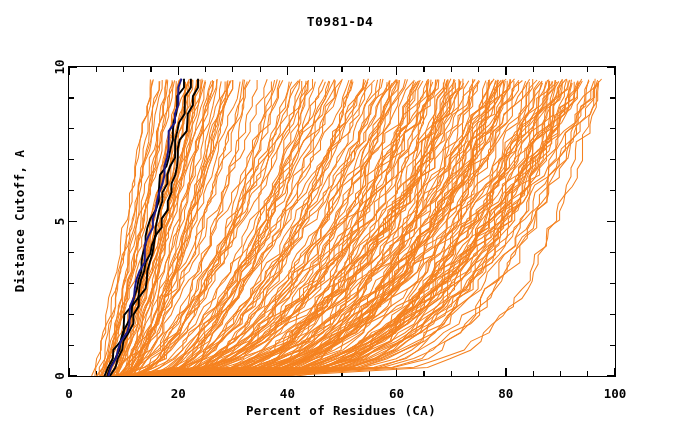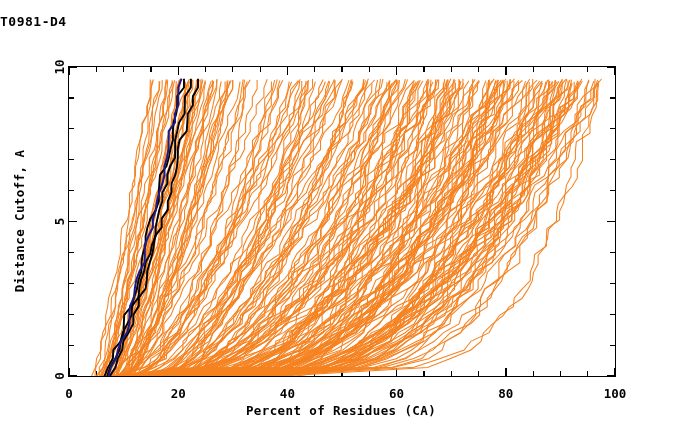--- a/index.html
+++ b/index.html
@@ -14,21 +14,21 @@
     height: 440px;
     background: #ffffff;
     overflow: hidden;
     font-family: "DejaVu Sans Mono", "Liberation Mono", monospace;
   }
   #plot-title {
     position: absolute;
     left: 0;
     top: 14px;
     width: 680px;
-    text-align: left;
+    text-align: center;
     font-family: "DejaVu Sans Mono", "Liberation Mono", monospace;
     font-size: 13px;
     font-weight: bold;
     color: #000000;
     letter-spacing: 0.5px;
     white-space: pre;
   }
   #chart-svg {
     position: absolute;
     left: 0;

